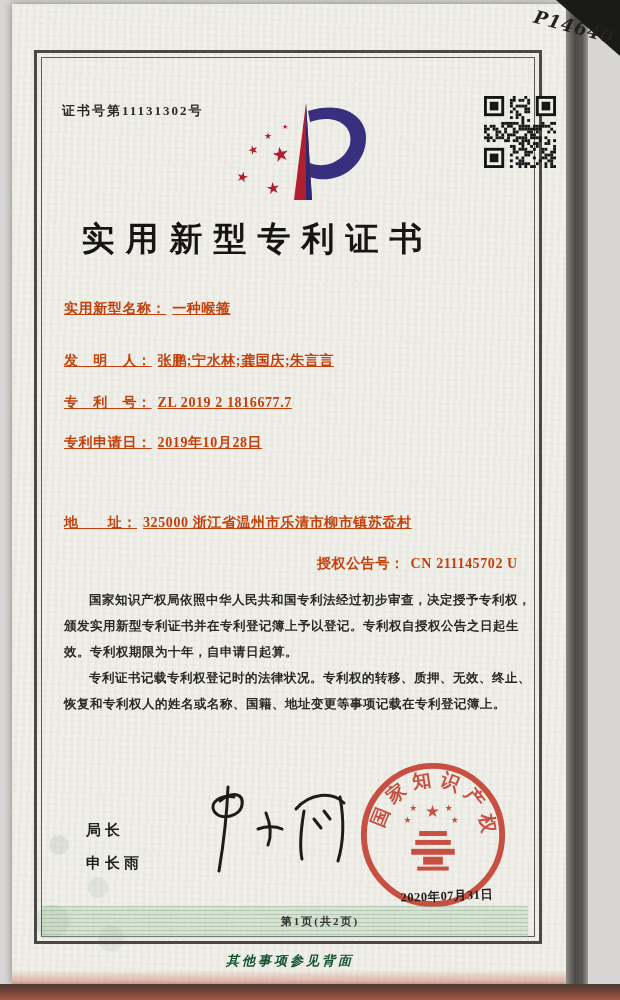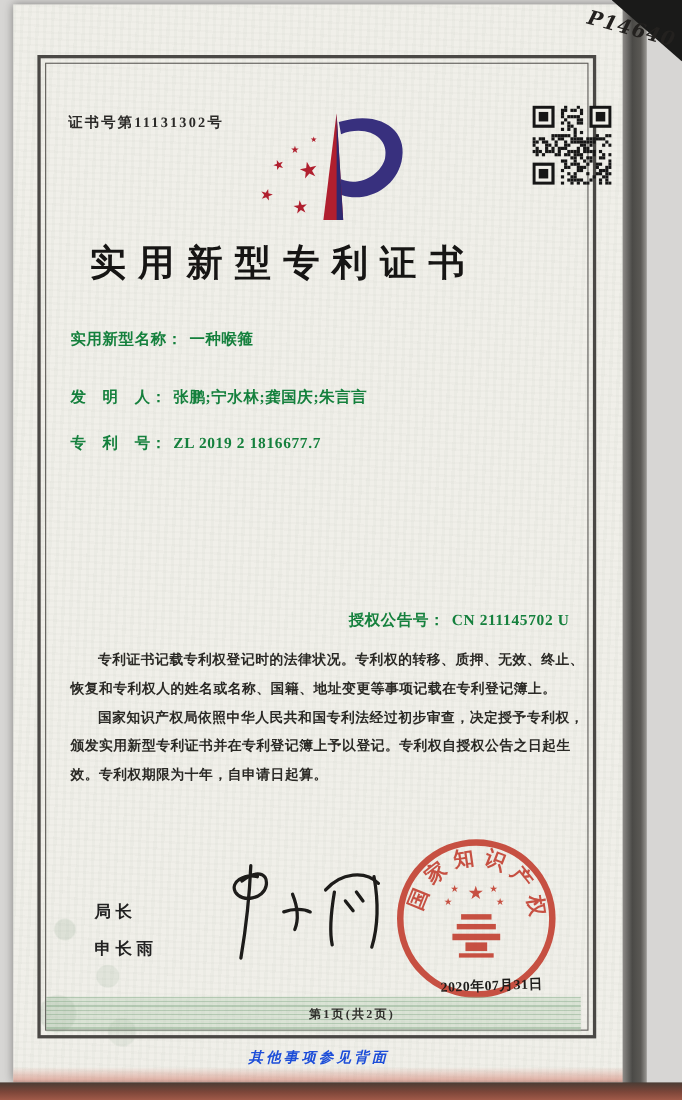--- a/index.html
+++ b/index.html
@@ -37,21 +37,21 @@
   .frame-inner{position:absolute;inset:4px;border:1px solid #5d5b57;}
 
   
   .cert-no{position:absolute;left:50px;top:98px;font-size:13px;font-weight:700;color:#2b2a28;letter-spacing:2px;}
   .logo-box{position:absolute;left:210px;top:92px;width:160px;height:112px;}
   .qr-box{position:absolute;left:472px;top:92px;width:72px;height:72px;}
   .title{position:absolute;left:0;top:213px;width:480px;text-align:center;font-size:33px;font-weight:700;
        color:#161514;letter-spacing:11px;text-indent:11px;}
 
   
-  .row{position:absolute;left:52px;right:36px;font-size:14px;font-weight:600;color:#15803d;letter-spacing:.6px;white-space:nowrap;}
+  .row{position:absolute;left:52px;right:36px;font-size:14px;font-weight:600;color:#c2410c;letter-spacing:.6px;white-space:nowrap;text-decoration:underline;}
   .row .lbl{margin-right:6px;}
   .grant-no{position:absolute;left:253px;top:0;text-align:right;}
 
   
   .body-text{position:absolute;left:52px;top:583px;width:468px;font-size:12.5px;line-height:2.08;
        font-weight:600;color:#2a2925;letter-spacing:.5px;}
   .body-text p{margin:0;text-indent:2em;}
 
   
   .signer{position:absolute;left:74px;top:810px;font-size:15px;font-weight:700;color:#222;letter-spacing:4px;line-height:2.2;}
@@ -60,21 +60,21 @@
   .seal-date{position:absolute;left:360px;top:884px;width:150px;text-align:center;font-size:12.5px;
        font-weight:700;color:#1e1d1b;transform:rotate(-2deg);letter-spacing:.5px;}
 
   
   .green-band{position:absolute;left:30px;top:902px;width:486px;height:32px;
        background:rgba(168,198,168,.3);
        background-image:repeating-linear-gradient(180deg,rgba(110,155,115,.35) 0 1px,transparent 1px 4px);}
   .page-info{position:absolute;left:0;top:910px;width:616px;text-align:center;font-size:11px;
        font-weight:600;color:#30302c;letter-spacing:2px;}
   .back-note{position:absolute;left:0;top:948px;width:556px;text-align:center;font-size:13px;
-       font-weight:700;color:#1d4ed8;letter-spacing:3px;font-style:italic;}
+       font-weight:700;color:#14532d;letter-spacing:3px;font-style:italic;}
 </style>
 </head>
 <body>
 
 <div class="page">
 
   <div class="corner-triangle"></div>
   <div class="handwritten">P14640</div>
   <div class="edge-strip"></div>
   <div class="bottom-strip"></div>
@@ -304,28 +304,34 @@
 
     <div class="row" style="top:296px">
       <span class="lbl">实用新型名称：</span><span>一种喉箍</span>
     </div>
     <div class="row" style="top:348px">
       <span class="lbl">发　明　人：</span><span>张鹏;宁水林;龚国庆;朱言言</span>
     </div>
     <div class="row" style="top:390px">
       <span class="lbl">专　利　号：</span><span>ZL 2019 2 1816677.7</span>
     </div>
+    <div class="row" style="top:430px">
+      <span class="lbl">专利申请日：</span><span>2019年10月28日</span>
+    </div>
+    <div class="row" style="top:510px">
+      <span class="lbl">地　　址：</span><span>325000 浙江省温州市乐清市柳市镇苏岙村</span>
+    </div>
 
     <div class="row" style="top:551px">
       <span class="grant-no"><span class="lbl">授权公告号：</span><span>CN 211145702 U</span></span>
     </div>
 
     <div class="body-text">
+      <p>国家知识产权局依照中华人民共和国专利法经过初步审查，决定授予专利权，颁发实用新型专利证书并在专利登记簿上予以登记。专利权自授权公告之日起生效。专利权期限为十年，自申请日起算。</p>
       <p>专利证书记载专利权登记时的法律状况。专利权的转移、质押、无效、终止、恢复和专利权人的姓名或名称、国籍、地址变更等事项记载在专利登记簿上。</p>
-      <p>国家知识产权局依照中华人民共和国专利法经过初步审查，决定授予专利权，颁发实用新型专利证书并在专利登记簿上予以登记。专利权自授权公告之日起生效。专利权期限为十年，自申请日起算。</p>
     </div>
 
     <div class="signer">
       <div>局长</div>
       <div>申长雨</div>
     </div>
 
     <svg class="sig-svg" viewBox="0 0 210 105">
       <g fill="none" stroke="#1d1c1a" stroke-width="3" stroke-linecap="round">
         <path d="M58,22 C70,12 82,14 80,26 C78,38 58,42 52,32 C47,23 60,15 72,18"></path>

